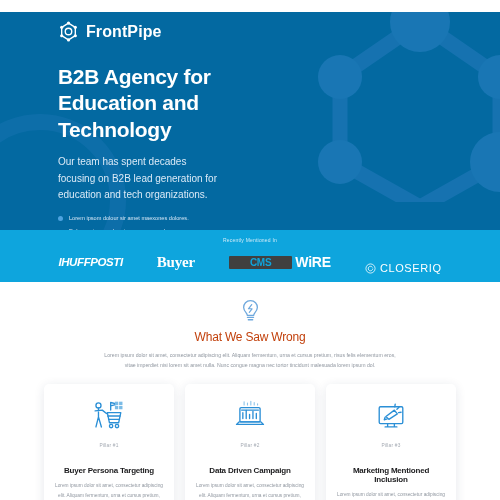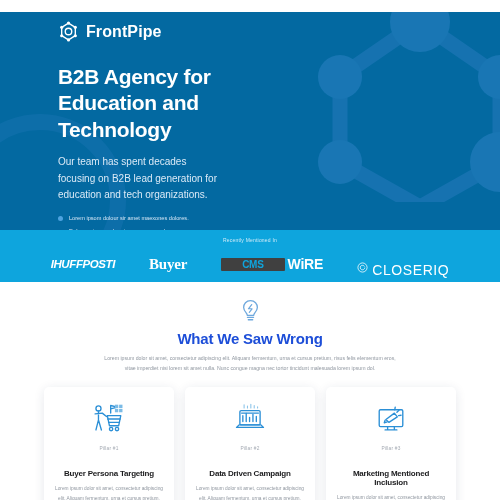--- a/index.html
+++ b/index.html
@@ -89,26 +89,26 @@
   }
   .lg-huff { font-size: 11.5px; font-weight: 700; font-style: italic; letter-spacing: -.4px; }
   .lg-forbes { font-family: "Liberation Serif", serif; font-size: 15px; font-weight: 700; letter-spacing: -.2px; }
   .lg-cms { display: flex; align-items: center; gap: 3px; }
   .lg-cms .boxed {
     background: #404040; color: #0ea5dd; font-size: 10px; font-weight: 700;
     padding: 1px 21px; letter-spacing: -.3px; border-radius: 1px;
   }
   .lg-cms .wire { font-size: 14px; font-weight: 700; letter-spacing: -.2px; }
   .lg-info { font-size: 13px; font-weight: 700; letter-spacing: -.5px; }
-  .lg-closer { display: flex; align-items: flex-start; gap: 4px; font-size: 14px; letter-spacing: .6px; margin-top: 12px; }
+  .lg-closer { display: flex; align-items: flex-end; gap: 4px; font-size: 11px; letter-spacing: .6px; margin-top: 12px; }
 
   
   .section { padding-top: 17px; text-align: center; }
   .sec-icon { display: flex; justify-content: center; margin-bottom: 7px; }
-  .sec-title { font-size: 15px; font-weight: 700; color: #1d4ed8; letter-spacing: -.2px; }
+  .sec-title { font-size: 12px; font-weight: 400; color: #c2410c; letter-spacing: -.2px; }
   .sec-desc {
     margin: 7px auto 0; width: 292px; font-size: 5.2px; line-height: 1.85;
     color: #9097a0;
   }
 
   
   .cards { display: flex; gap: 11px; padding: 14px 44px 0 44px; }
   .card {
     flex: 1; background: #fff; border-radius: 5px;
     box-shadow: 0 2px 11px rgba(30,50,80,.11);

